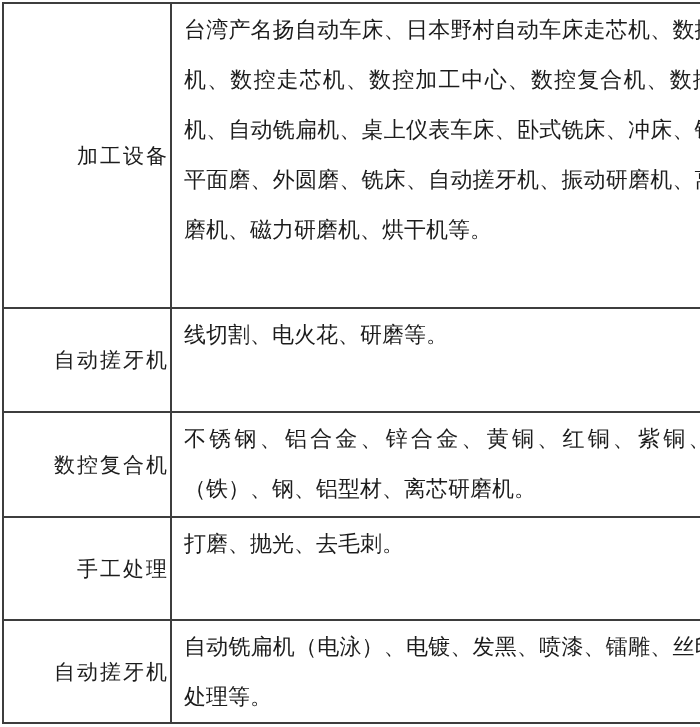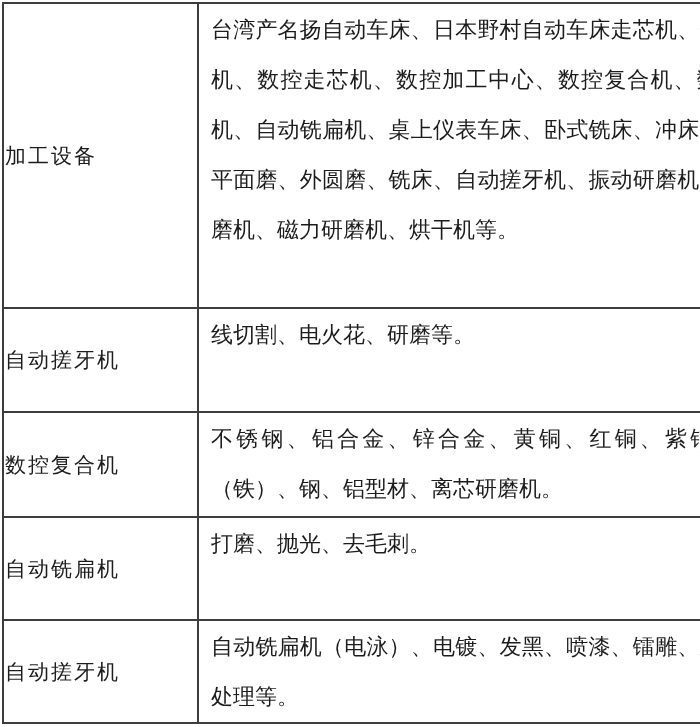--- a/index.html
+++ b/index.html
@@ -25,22 +25,22 @@
     height: 721px;
     table-layout: fixed;
     background: #ffffff;
   }
   table.spec-table td {
     border: 2px solid #3d3d3d;
     box-sizing: border-box;
     background: #ffffff;
   }
   td.label-cell {
-    width: 195px;
-    text-align: left;
+    width: 168px;
+    text-align: right;
     vertical-align: middle;
     font-size: 21px;
     letter-spacing: 2px;
     white-space: nowrap;
   }
   td.content-cell {
     width: 601px;
     vertical-align: top;
     text-align: justify;
     font-size: 22px;
@@ -66,21 +66,21 @@
         </tr>
         <tr data-row="1">
           <td class="label-cell">自动搓牙机</td>
           <td class="content-cell">线切割、电火花、研磨等。</td>
         </tr>
         <tr data-row="2">
           <td class="label-cell">数控复合机</td>
           <td class="content-cell">不锈钢、铝合金、锌合金、黄铜、红铜、紫铜、碳钢（铁）、钢、铝型材、离芯研磨机。</td>
         </tr>
         <tr data-row="3">
-          <td class="label-cell">自动铣扁机</td>
+          <td class="label-cell">手工处理</td>
           <td class="content-cell">打磨、抛光、去毛刺。</td>
         </tr>
         <tr data-row="4">
           <td class="label-cell">自动搓牙机</td>
           <td class="content-cell">自动铣扁机（电泳）、电镀、发黑、喷漆、镭雕、丝印、热处理等。</td>
         </tr>
       </tbody>
   </table>
 </div>
 

